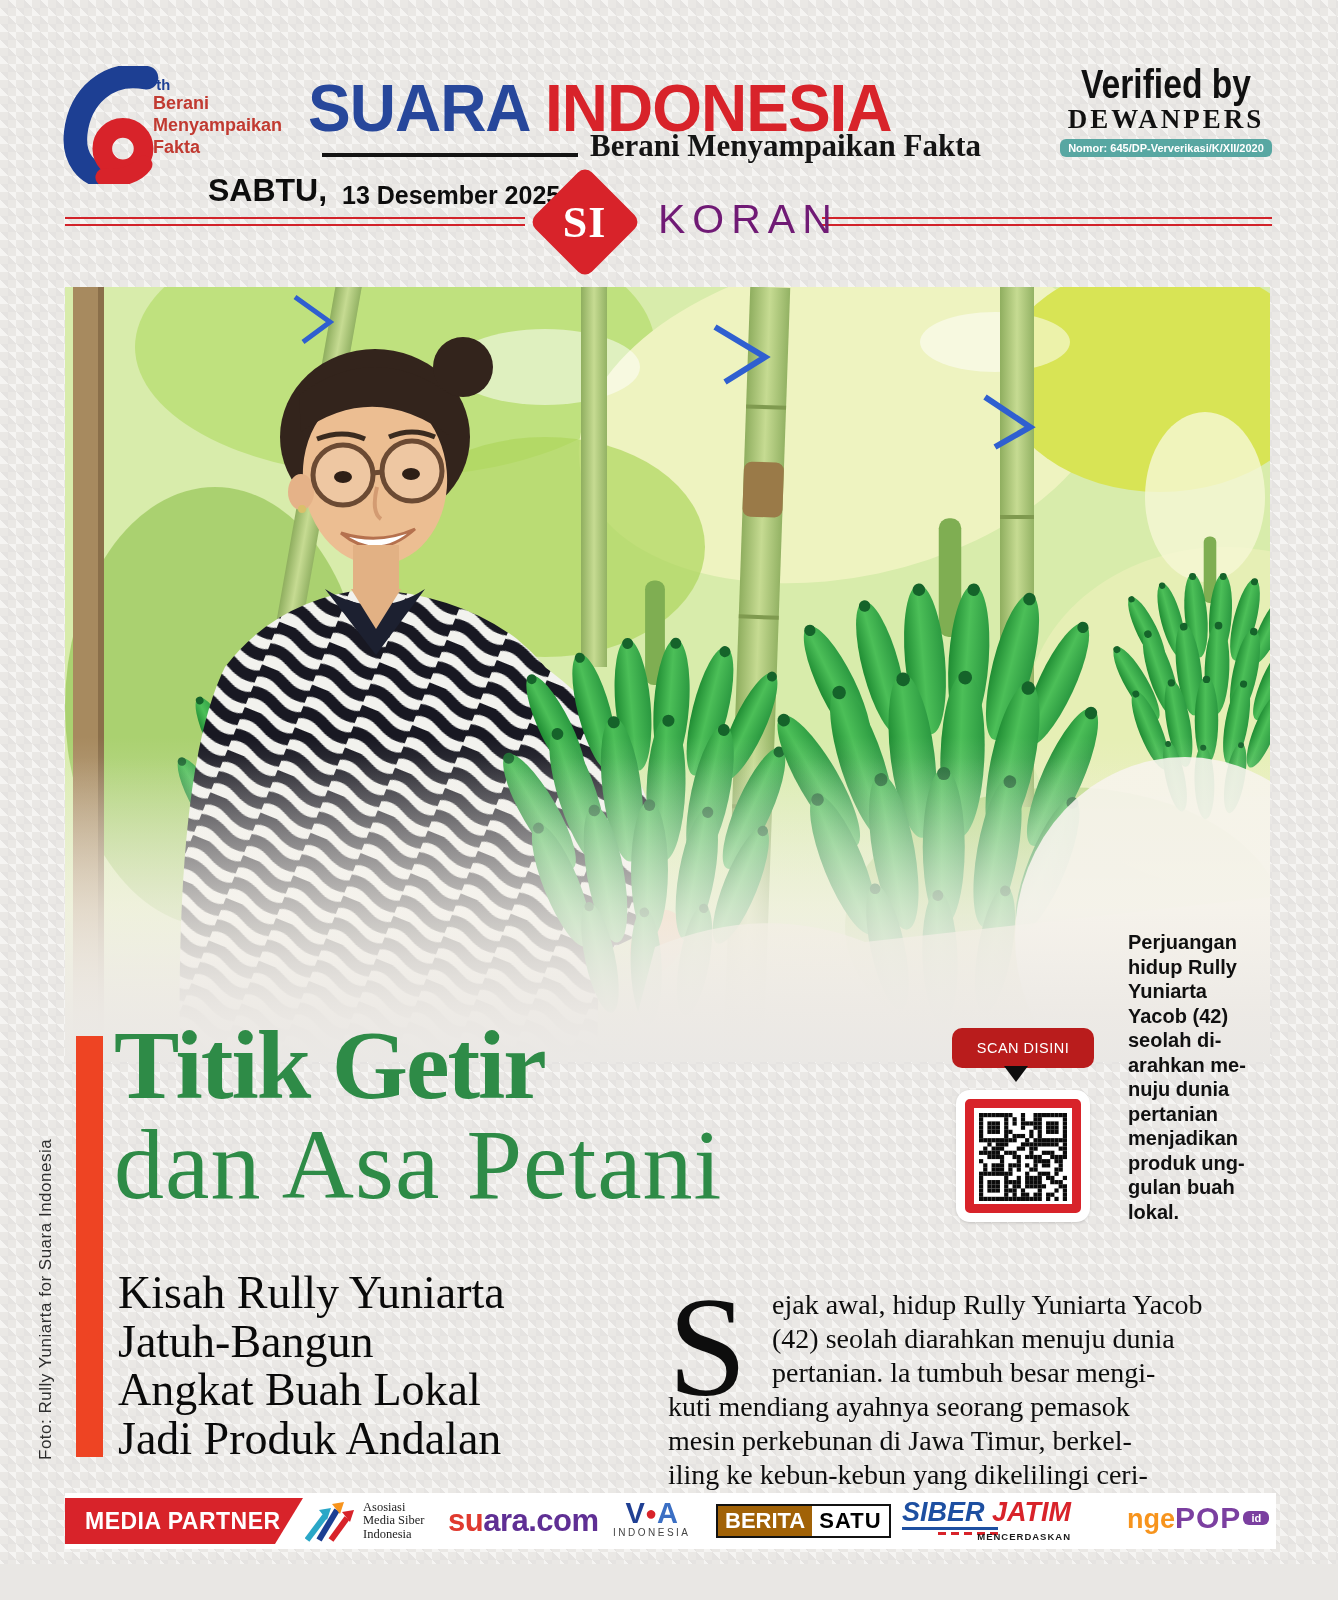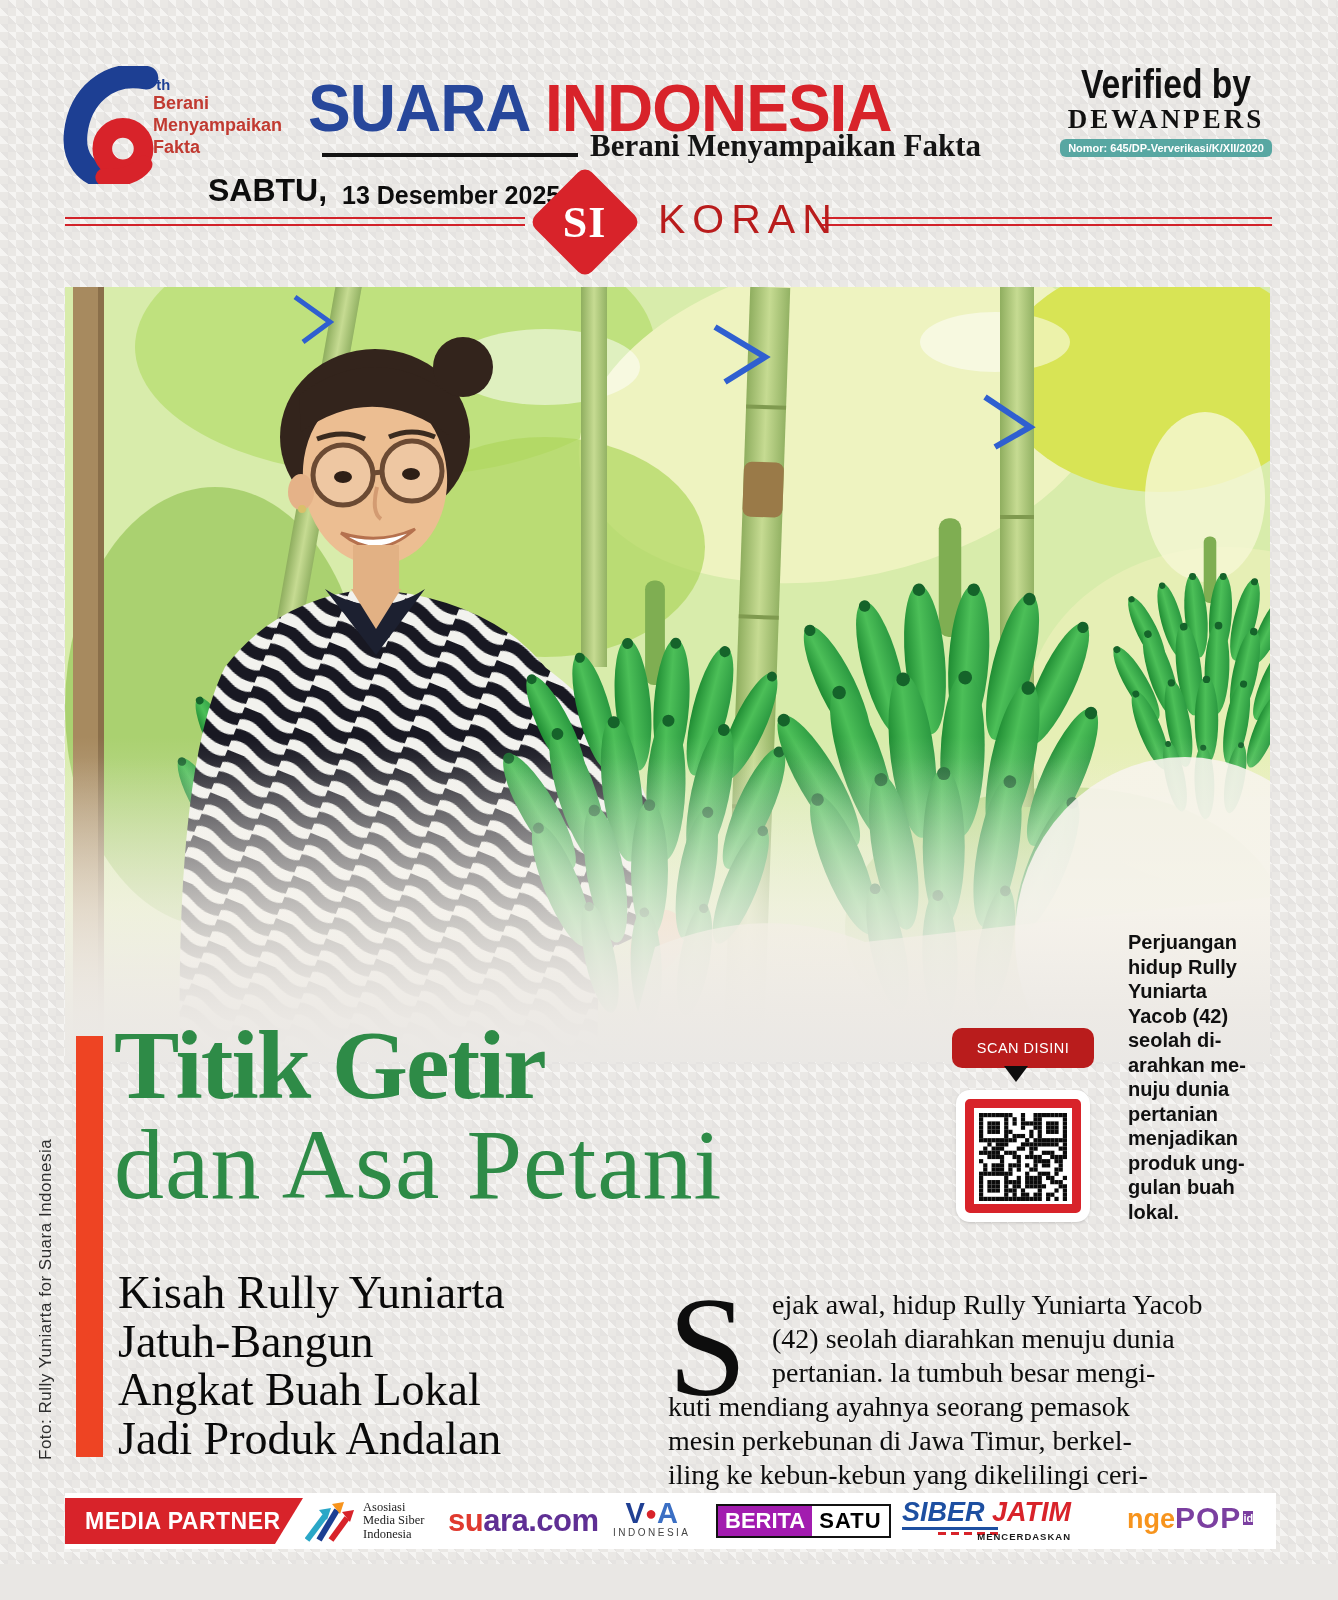--- a/index.html
+++ b/index.html
@@ -34,21 +34,21 @@
     font-size:11px; font-weight:bold; padding:3px 8px; border-radius:6px; white-space:nowrap; }
   .date-day { left:208px; top:172px; font-size:32px; font-weight:bold; color:#0d0d0d; }
   .date-date { left:342px; top:181px; font-size:25px; font-weight:bold; color:#0d0d0d; }
   .rule { top:217px; height:9px; border-top:2.5px solid #d2232a; border-bottom:2.5px solid #d2232a; }
   .rule.left { left:65px; width:460px; }
   .rule.right { left:822px; width:450px; }
   .si-diamond { left:545px; top:182px; width:80px; height:80px; background:#d8232a; border-radius:10px;
     transform:rotate(45deg); display:flex; align-items:center; justify-content:center; }
   .si-diamond span { transform:rotate(-45deg); font-family:"Liberation Serif", serif; font-weight:bold;
     font-size:44px; color:#fff; letter-spacing:1px; }
-  .koran { left:658px; top:196px; font-size:41px; letter-spacing:7px; color:#b91c1c; }
+  .koran { left:658px; top:196px; font-size:41px; letter-spacing:7px; color:#701a75; }
 
   
   .photo { left:65px; top:287px; width:1205px; height:775px; overflow:hidden; }
   .photo svg { display:block; width:100%; height:100%; }
   .photo::after { content:""; position:absolute; inset:0;
     background:linear-gradient(180deg, rgba(234,232,229,0) 58%, rgba(245,242,236,.55) 80%,
       rgba(236,233,229,.92) 94%, #eae8e5 100%); }
   .photo-credit { left:36px; top:1088px; height:372px; writing-mode:vertical-rl;
     transform:rotate(180deg); font-size:17px; color:#2e2e2e; letter-spacing:.5px; }
   .photo-caption { left:1128px; top:930px; width:146px; font-size:20px; font-weight:bold;
@@ -89,33 +89,33 @@
   .amsi .txt { font-family:"Liberation Serif", serif; font-size:12.5px; line-height:13.5px;
     color:#222; white-space:pre-line; }
   .suara { left:383px; top:10px; font-size:31px; font-weight:bold; letter-spacing:-.5px; }
   .suara .s1 { color:#e03a2f; } .suara .s2 { color:#5f2f94; }
   .voa { left:548px; top:6px; text-align:center; }
   .voa .row { font-size:29px; font-weight:bold; line-height:28px; }
   .voa .v { color:#1f3f93; } .voa .dot { color:#d8232a; font-size:20px; vertical-align:3px; }
   .voa .a { color:#3b6fc4; }
   .voa .sub { font-size:10px; letter-spacing:2.5px; color:#444; }
   .bsatu { left:651px; top:11px; display:inline-flex; border:2px solid #111; font-weight:bold; font-size:22px; }
-  .bsatu .b1 { background:#a21caf; color:#fff; padding:2px 7px; }
+  .bsatu .b1 { background:#a16207; color:#fff; padding:2px 7px; }
   .bsatu .b2 { background:#fff; color:#000; padding:2px 7px; letter-spacing:1px; }
   .sjatim { left:837px; top:6px; }
   .sjatim .row { font-style:italic; font-weight:bold; font-size:27px; line-height:27px; white-space:nowrap; }
   .sjatim .w1 { color:#1d4fa1; } .sjatim .w2 { color:#d8232a; }
   .sjatim .ul { width:96px; height:3px; background:#1d4fa1; margin-top:1px; }
   .sjatim .ul2 { width:60px; height:3px; margin-left:36px; margin-top:2px;
     background:repeating-linear-gradient(90deg,#d8232a 0 8px,transparent 8px 13px); }
   .sjatim .sub { font-size:9.5px; font-weight:bold; color:#1a1a1a; letter-spacing:1px; text-align:right; margin-top:-4px;}
   .ngepop { left:1062px; top:8px; font-weight:bold; white-space:nowrap; }
   .ngepop .p1 { color:#f7941d; font-size:27px; }
   .ngepop .p2 { color:#7b3fa0; font-size:30px; letter-spacing:1px; }
-  .ngepop .p3 { background:#7b3fa0; color:#fff; font-size:11px; padding:1px 0; border-radius:0;
+  .ngepop .p3 { background:#7b3fa0; color:#fff; font-size:11px; padding:1px 8px; border-radius:6px;
     vertical-align:6px; margin-left:2px; }
 </style>
 </head>
 <body>
 
 <div class="page">
 
   <svg class="abs anniv-logo" viewBox="0 0 120 120">
     <path d="M88 12 C 48 4 20 32 16 68 C 13 94 27 110 48 114" fill="none" stroke="#1d3f93" stroke-width="24" stroke-linecap="round"></path>
     <circle cx="64" cy="84" r="21" fill="none" stroke="#d8232a" stroke-width="20"></circle>

